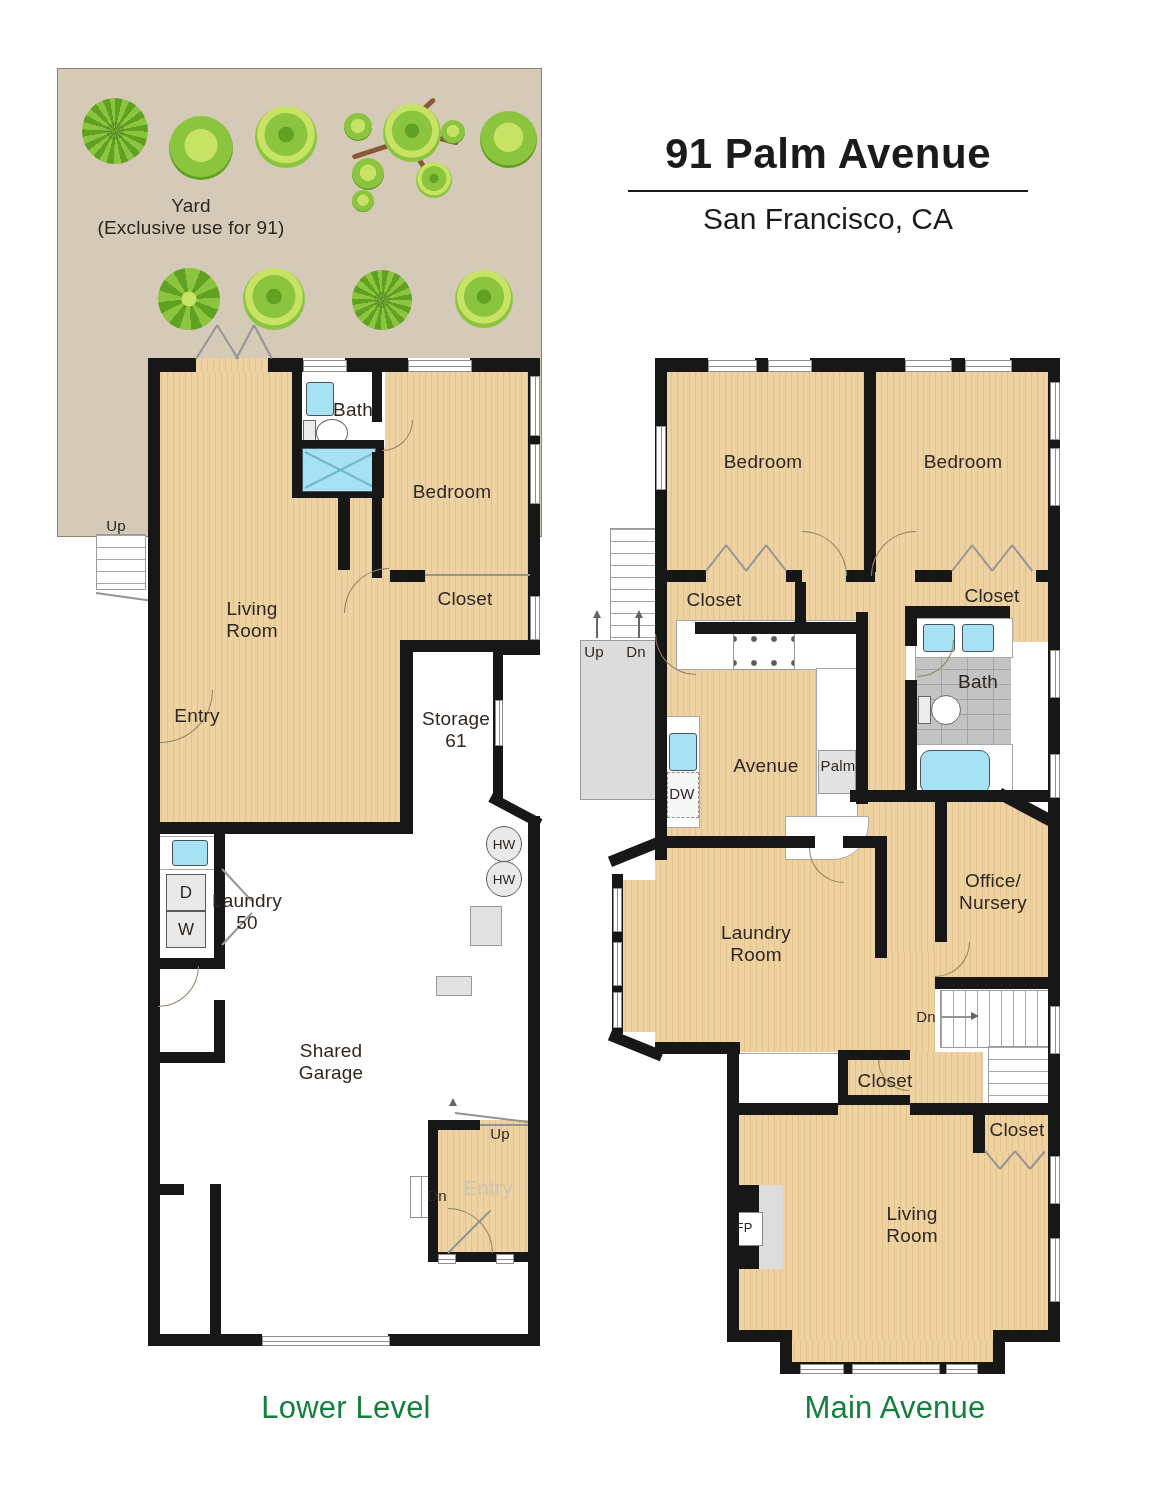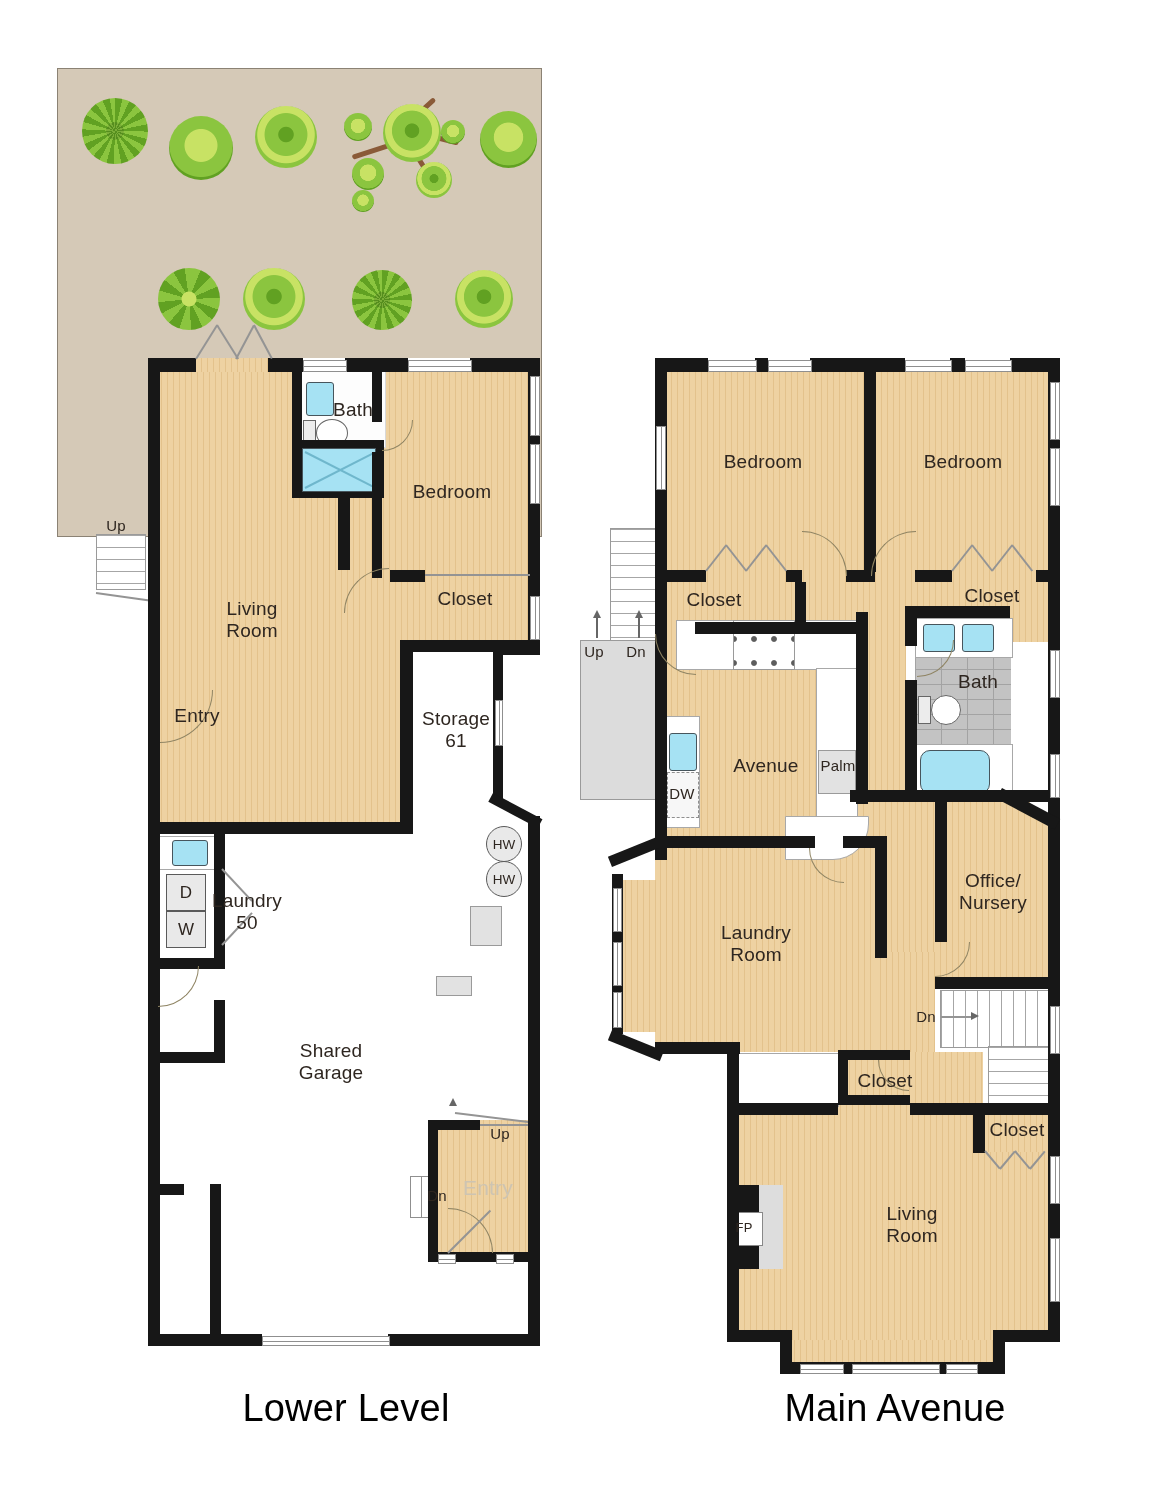--- a/index.html
+++ b/index.html
@@ -3,21 +3,21 @@
 <meta charset="utf-8">
 <style>
   html,body{margin:0;padding:0;background:#fff}
   .canvas{position:relative;width:1159px;height:1499px;background:#fff;
           font-family:"Liberation Sans",sans-serif;color:#2e2620;overflow:hidden}
   .canvas div{position:absolute}
   .lbl{position:absolute;transform:translate(-50%,-50%);font-size:19px;line-height:1.18;
        letter-spacing:.2px;white-space:pre-line;text-align:center;color:#2e2620}
   .sm{font-size:15px}
   .tiny{font-size:13px}
-  .big{font-size:38px;color:#000000}
+  .big{font-size:31px;color:#15803d}
   .ghost{color:#cdc4b2;font-size:21px}
   .w{background:var(--wall)}
   .fl{background:repeating-linear-gradient(90deg,var(--floor) 0 5px,var(--floor_stripe) 5px 6px)}
   .yard{background:var(--yard);border:1px solid #8b8274}
   .tree{border-radius:50%}
   .t-round{background:radial-gradient(circle at 50% 46%,var(--tree_light) 0 34%,var(--tree_mid) 36% 66%,var(--tree_dark) 68% 100%)}
   .t-ruffle{background:radial-gradient(circle at 50% 46%,var(--tree_dark) 0 16%,var(--tree_mid) 18% 46%,var(--tree_light) 48% 62%,var(--tree_mid) 64% 82%,var(--tree_dark) 84% 100%)}
   .t-spiky{background:radial-gradient(circle,rgba(0,0,0,.12) 0 18%,transparent 20% 100%),
             repeating-conic-gradient(var(--tree_dark) 0 13deg,var(--tree_mid) 13deg 26deg)}
   .t-leafy{background:radial-gradient(circle,var(--tree_light) 0 16%,transparent 18%),
@@ -57,40 +57,46 @@
   .title{position:absolute;left:628px;top:130px;width:400px;text-align:center}
   .addr{display:block;font-size:42px;font-weight:600;color:#1b1b1b;letter-spacing:.5px;
         border-bottom:2.5px solid #1b1b1b;padding-bottom:12px}
   .city{display:block;font-size:30px;color:#1b1b1b;margin-top:10px}
 </style>
 </head>
 <body>
 
 <div class="canvas">
 
+  <div class="title">
+    <span class="addr">91 Palm Avenue</span>
+    <span class="city">San Francisco, CA</span>
+  </div>
 
   <div class="yard" style="left:57px;top:68px;width:483px;height:467px"></div>
   <div class="tree t-spiky" style="left:82px;top:98px;width:66px;height:66px"></div>
   <div class="tree t-round" style="left:169px;top:116px;width:64px;height:64px"></div>
   <div class="tree t-ruffle" style="left:255px;top:106px;width:62px;height:62px"></div>
   <div class="branch" style="left:408px;top:128px;width:52px;transform:rotate(14deg)"></div>
   <div class="branch" style="left:406px;top:136px;width:42px;transform:rotate(58deg)"></div>
   <div class="branch" style="left:402px;top:126px;width:44px;transform:rotate(-42deg)"></div>
   <div class="branch" style="left:398px;top:140px;width:48px;transform:rotate(162deg)"></div>
   <div class="tree t-ruffle" style="left:383px;top:104px;width:58px;height:58px"></div>
   <div class="tree t-round" style="left:344px;top:113px;width:28px;height:28px"></div>
   <div class="tree t-round" style="left:441px;top:120px;width:24px;height:24px"></div>
   <div class="tree t-round" style="left:352px;top:158px;width:32px;height:32px"></div>
   <div class="tree t-ruffle" style="left:416px;top:162px;width:36px;height:36px"></div>
   <div class="tree t-round" style="left:352px;top:190px;width:22px;height:22px"></div>
   <div class="tree t-round" style="left:480px;top:111px;width:57px;height:57px"></div>
   <div class="tree t-leafy" style="left:158px;top:268px;width:62px;height:62px"></div>
   <div class="tree t-ruffle" style="left:243px;top:268px;width:62px;height:62px"></div>
   <div class="tree t-spiky" style="left:352px;top:270px;width:60px;height:60px"></div>
   <div class="tree t-ruffle" style="left:455px;top:270px;width:58px;height:58px"></div>
+  <span class="lbl" style="left:191px;top:217px">Yard
+(Exclusive use for 91)</span>
 
   <div style="left:148px;top:358px;width:392px;height:988px;background:#fff"></div>
   <div class="fl" style="left:156px;top:368px;width:248px;height:460px"></div>
   <div class="fl" style="left:196px;top:358px;width:72px;height:14px"></div>
   <div class="fl" style="left:378px;top:368px;width:155px;height:210px"></div>
   <div class="fl" style="left:390px;top:578px;width:143px;height:62px"></div>
   <div class="fl" style="left:436px;top:1120px;width:98px;height:140px"></div>
   <div style="left:300px;top:368px;width:84px;height:78px;background:#fdfdfd;border:1px solid #d8d8d8"></div>
 
   <div class="blue" style="left:306px;top:382px;width:26px;height:32px"></div>

